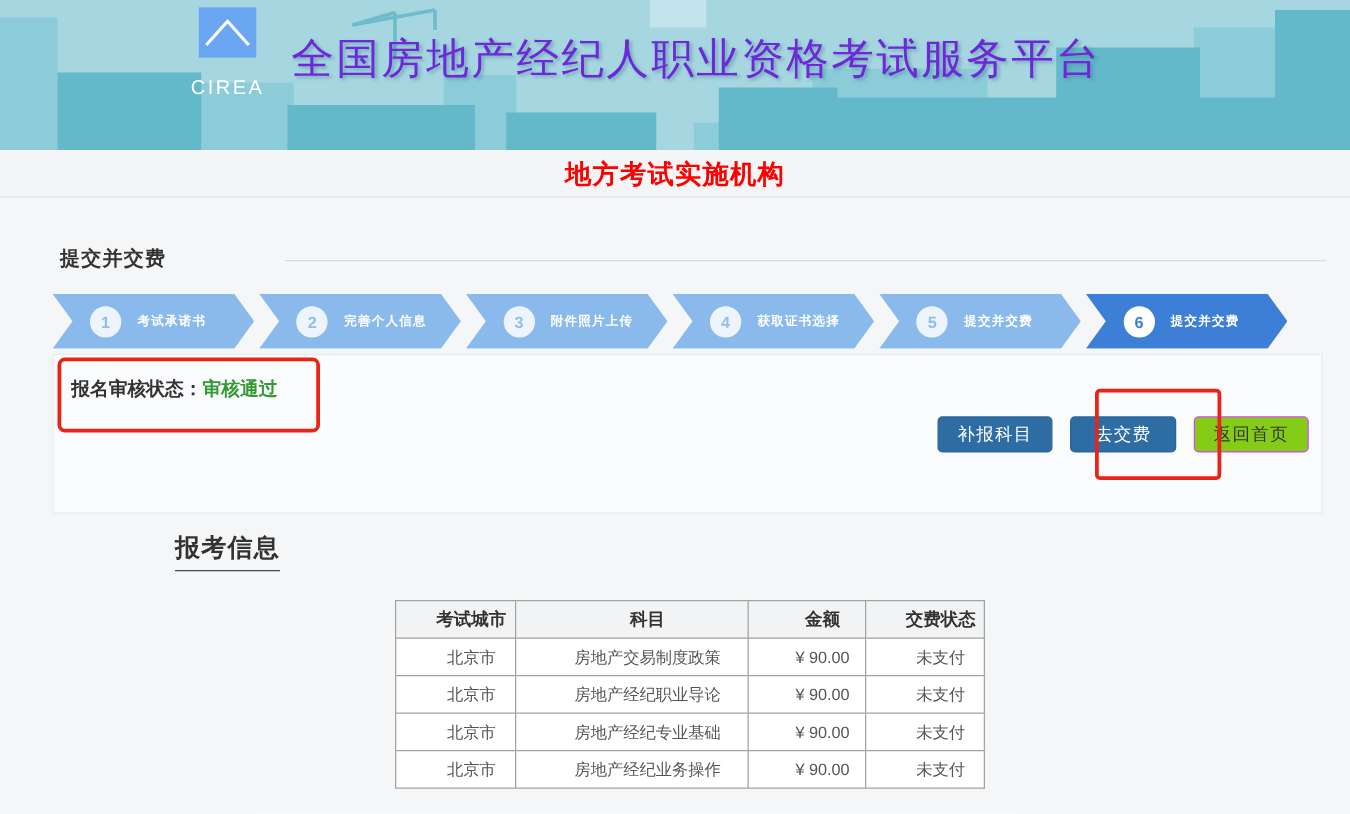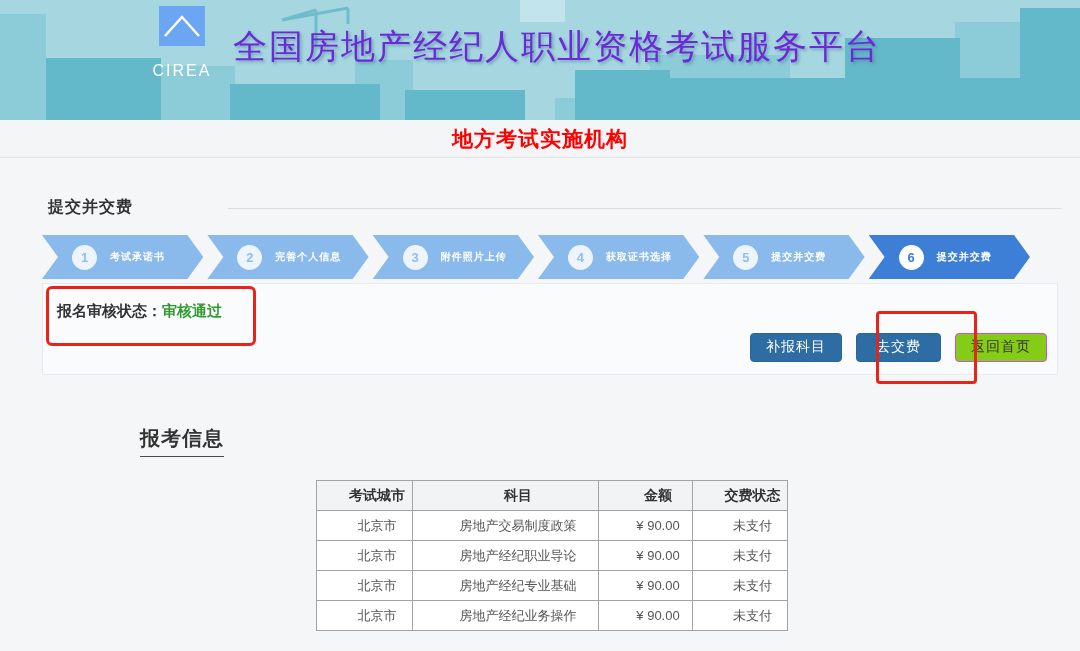--- a/index.html
+++ b/index.html
@@ -29,27 +29,27 @@
   .steps { position:absolute; left:42px; top:235px; width:988px; height:44px; display:flex; gap:4px; }
   .step { flex:1; display:flex; align-items:center; padding-left:30px; background:#8abaec; color:#fff;
           clip-path:polygon(0 0, calc(100% - 16px) 0, 100% 50%, calc(100% - 16px) 100%, 0 100%, 16px 50%); }
   .step.active { background:#3d7ed7; }
   .step-num { width:25px; height:25px; border-radius:50%; background:#edf4fc; color:#93bdec;
               font-size:13px; font-weight:bold; display:flex; align-items:center; justify-content:center; flex:0 0 25px; }
   .step.active .step-num { background:#ffffff; color:#3d7ed7; }
   .step-label { font-size:10px; font-weight:bold; margin-left:13px; white-space:nowrap; letter-spacing:1px; }
 
   
-  .panel { position:absolute; left:42px; top:283px; width:1016px; height:92px; background:#fafbfd; border:1px solid #e7ebef; }
+  .panel { position:absolute; left:42px; top:283px; width:1016px; height:128px; background:#fafbfd; border:1px solid #e7ebef; }
   .status-line { position:absolute; left:14px; top:18px; font-size:15px; }
   .status-label { font-weight:bold; color:#333; }
   .status-value { color:#339933; font-weight:bold; }
   .btn-row { position:absolute; right:10px; top:49px; display:flex; gap:14px; }
   .btn { height:29px; border-radius:4px; font-size:14px; line-height:27px; padding:0 15px; text-align:center;
-         cursor:pointer; font-family:Liberation Mono, monospace; letter-spacing:1px; }
+         cursor:pointer; font-family:Liberation Sans, sans-serif; letter-spacing:1px; }
   .btn-blue { background:#2e6da4; border:1px solid #2a649a; color:#fff; }
   .btn-pay  { padding:0 19px; }
   .btn-white { background:#84cc16; border:1px solid #d946ef; color:#333; }
 
   
   .anno { position:absolute; border:3px solid #ea2318; background:transparent; pointer-events:none; }
   .anno-status { left:46px; top:286px; width:210px; height:60px; border-radius:6px; }
   .anno-pay { left:876px; top:311px; width:101px; height:73px; border-radius:4px; }
 
   

